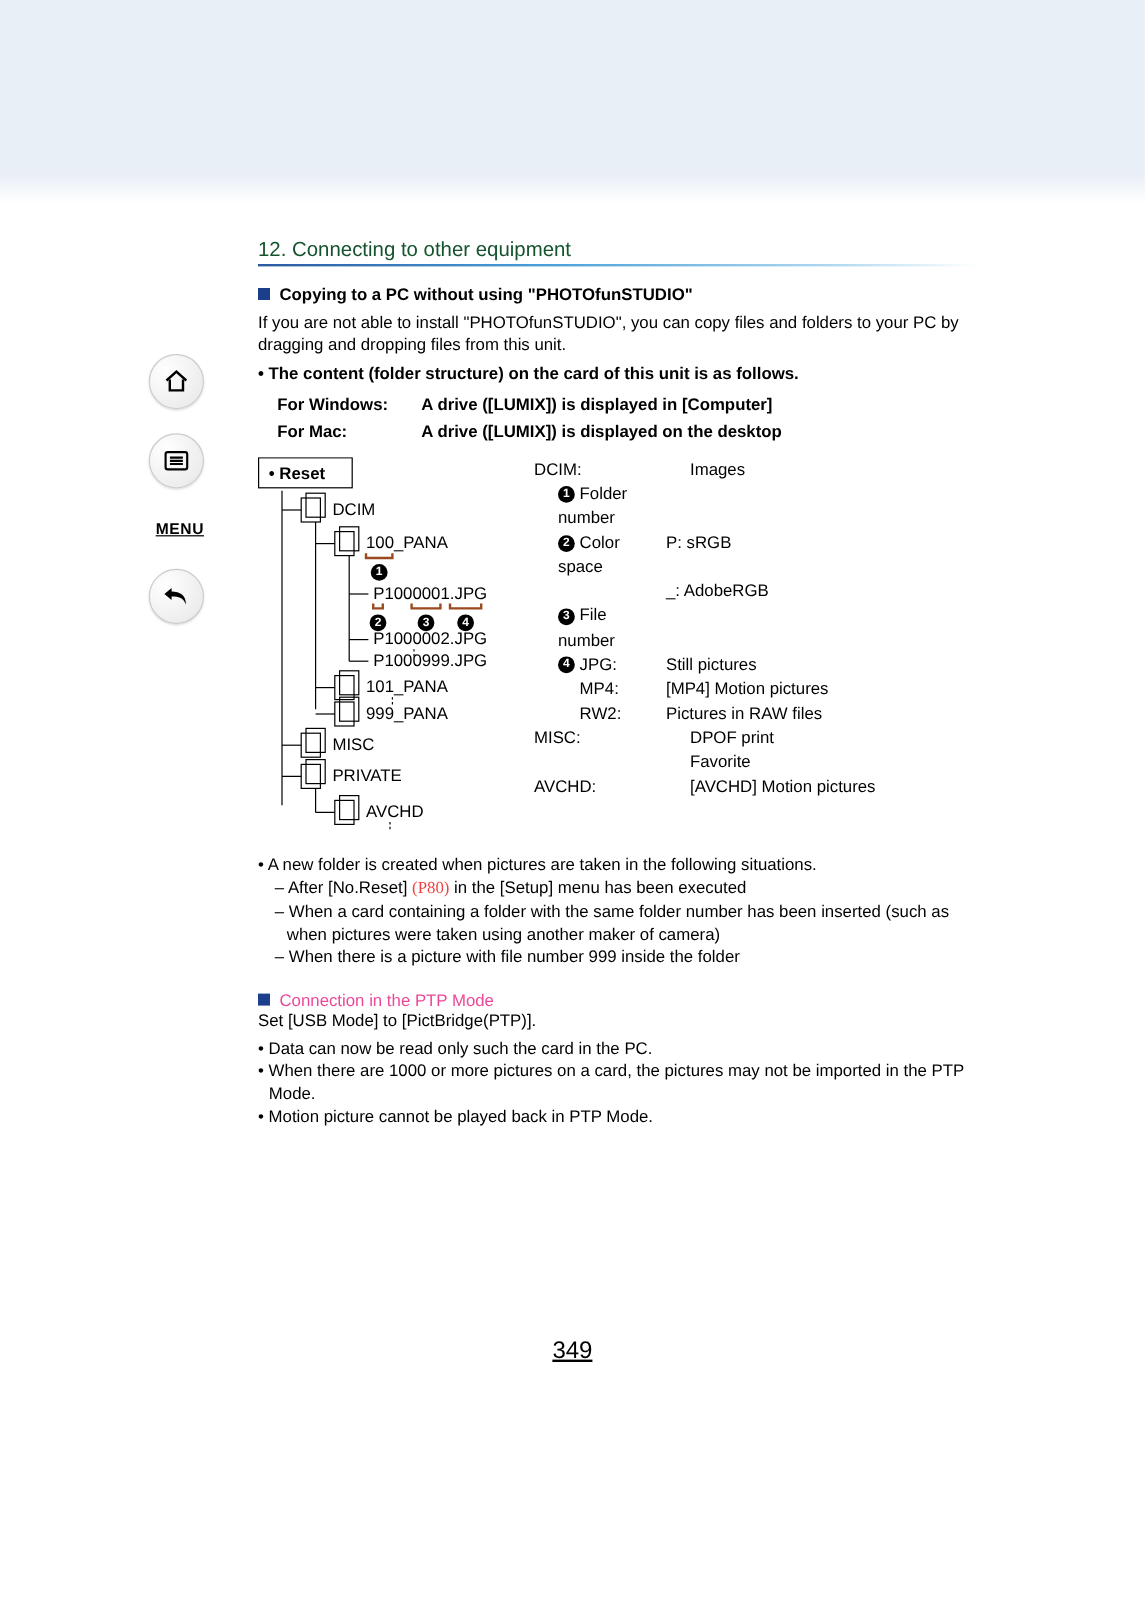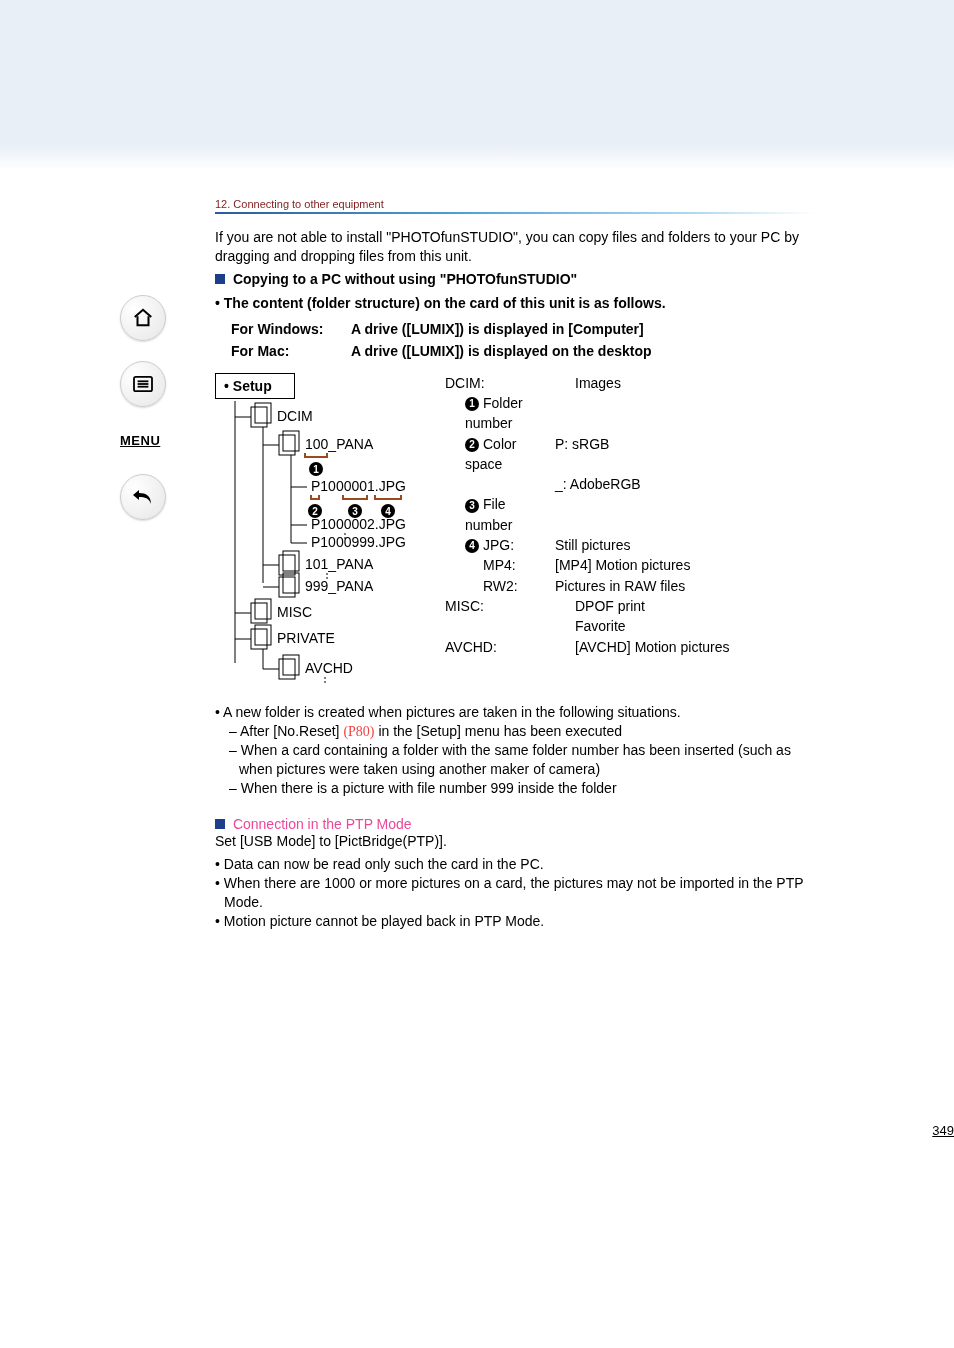--- a/index.html
+++ b/index.html
@@ -22,21 +22,21 @@
   }
   
   .sidebar {
     position: absolute;
     left: 120px;
     top: 295px;
     width: 50px;
     display: flex;
     flex-direction: column;
     gap: 20px;
-    align-items: flex-start;
+    align-items: flex-end;
   }
   .side-btn {
     width: 46px; height: 46px;
     border-radius: 50%;
     border: 1px solid #ccc;
     background: radial-gradient(circle at 30% 30%, #fff, #e6e6e6);
     display: flex;
     align-items: center;
     justify-content: center;
     box-shadow: 0 1px 2px rgba(0,0,0,.15);
@@ -50,22 +50,22 @@
     padding: 6px 0;
   }
   
   .page {
     position: absolute;
     left: 215px;
     top: 198px;
     width: 600px;
   }
   .breadcrumb {
-    font-size: 11px;
-    color: #7f1d1d;
+    font-size: 17px;
+    color: #14532d;
     margin-bottom: 2px;
   }
   .hr-gradient {
     height: 2px;
     background: linear-gradient(to right, #2b5aa0 0%, #4aa0d8 40%, #b0d8f0 80%, #fff 100%);
     margin-bottom: 14px;
   }
   .section-marker {
     display: inline-block;
     width: 10px; height: 10px;
@@ -130,22 +130,22 @@
 
   .sec2 { margin-top: 18px; }
   .sec2-title { font-weight: normal; color: #ec4899; }
   .plain-bullets p::before { content: "• "; }
   .plain-bullets p { line-height: 1.35; margin-left: 0; text-indent: -9px; padding-left: 9px; }
 
   .page-num {
     position: absolute;
     left: 0; right: 0;
     bottom: 210px;
-    text-align: right;
-    font-size: 13px;
+    text-align: center;
+    font-size: 20px;
     text-decoration: underline;
   }
 </style>
 </head>
 <body>
 
 <div class="top-band"></div>
 
 <div class="sidebar">
   <div class="side-btn">
@@ -167,25 +167,25 @@
     <svg width="24" height="20" viewBox="0 0 24 20" fill="#000">
       <path d="M8 3 L2 8 L8 13 L8 10 C14 10 18 11 20 17 C20 9 15 6 8 6 Z"></path>
     </svg>
   </div>
 </div>
 
 <div class="page">
   <div class="breadcrumb">12. Connecting to other equipment</div>
   <div class="hr-gradient"></div>
 
-  <p class="para">If you are not able to install "PHOTOfunSTUDIO", you can copy files and folders to your PC by dragging and dropping files from this unit.</p>
   <p class="para">
     <span class="section-marker"></span>
     <span class="h-bold">Copying to a PC without using "PHOTOfunSTUDIO"</span>
   </p>
+  <p class="para">If you are not able to install "PHOTOfunSTUDIO", you can copy files and folders to your PC by dragging and dropping files from this unit.</p>
   <p class="bullet-strong">The content (folder structure) on the card of this unit is as follows.</p>
 
   <div class="os-table">
     <div>
       <span class="c1">For Windows:</span>
       <span class="c2">A drive ([LUMIX]) is displayed in [Computer]</span>
     </div>
     <div>
       <span class="c1">For Mac:</span>
       <span class="c2">A drive ([LUMIX]) is displayed on the desktop</span>
@@ -197,21 +197,21 @@
     <svg class="tree-svg" width="210" height="320" viewBox="0 0 210 320">
       <style>
         .t { font: 14px Arial, sans-serif; fill:#000; }
         .ln{ stroke:#000; stroke-width:1; fill:none; }
         .br{ stroke:#9a4a1e; stroke-width:2; fill:none; }
         .cn{ fill:#000; }
         .cnt{ font: bold 10px Arial; fill:#fff; text-anchor:middle; dominant-baseline:central;}
       </style>
 
       <foreignObject x="0" y="0" width="100" height="28">
-        <div xmlns="http://www.w3.org/1999/xhtml" class="card-box">• Setup</div>
+        <div xmlns="http://www.w3.org/1999/xhtml" class="card-box">• Reset</div>
       </foreignObject>
 
       <line class="ln" x1="20" y1="28" x2="20" y2="290"></line>
 
       <line class="ln" x1="20" y1="44" x2="36" y2="44"></line>
       <rect class="ln" x="36" y="34" width="16" height="20" fill="#fff"></rect>
       <rect class="ln" x="40" y="30" width="16" height="20" fill="#fff"></rect>
       <text class="t" x="62" y="48">DCIM</text>
 
       <line class="ln" x1="48" y1="54" x2="48" y2="210"></line>

